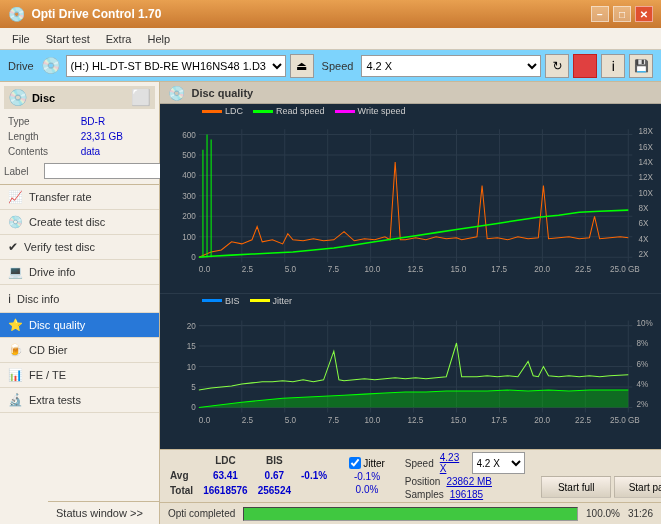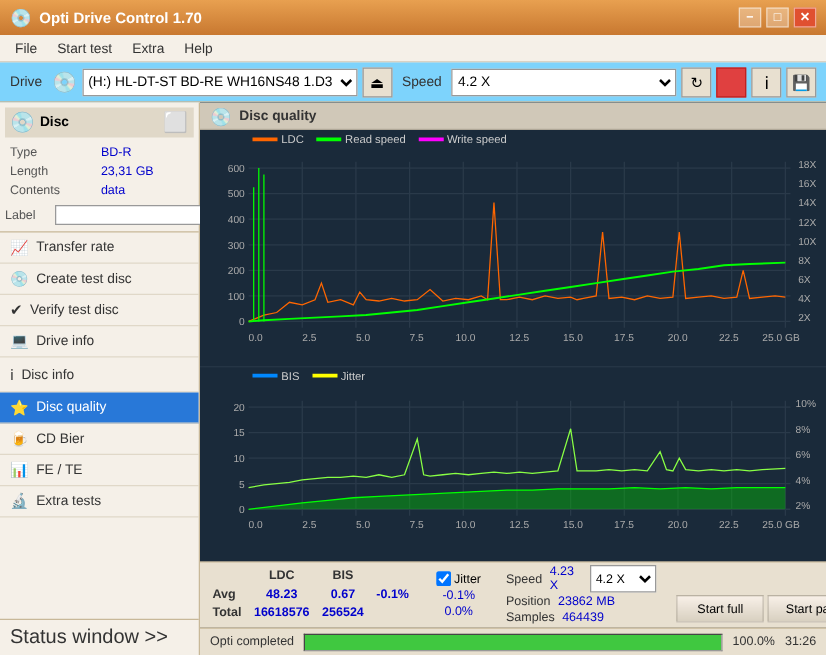--- a/index.html
+++ b/index.html
@@ -42,21 +42,21 @@
     #disc-panel .label-row { display: flex; align-items: center; gap: 16px; margin-top: 2px; }
     #disc-panel .label-input { flex: 1; height: 16px; border: 1px solid #999; font-size: 10px; }
     #disc-panel .label-btn { width: 18px; height: 18px; background: #e8e0d0; border: 1px solid #999; display: flex; align-items: center; justify-content: center; cursor: pointer; font-size: 10px; }
     
     
     .nav-item { padding: 5px 8px; cursor: pointer; color: #333; border-bottom: 1px solid #e0d8c8; display: flex; align-items: center; gap: 6px; font-size: 11px; }
     .nav-item.active { background: #2878d8; color: white; }
     .nav-item .nav-icon { font-size: 12px; }
     
     
-    #status-window { padding: 5px 8px; cursor: pointer; color: #333; border-top: 1px solid #c8b898; font-size: 16px; display: flex; align-items: center; gap: 4px; }
+    #status-window { padding: 5px 8px; cursor: pointer; color: #333; border-top: 1px solid #c8b898; font-size: 11px; display: flex; align-items: center; gap: 4px; margin-left: 48px; }
     
     
     #content { flex: 1; display: flex; flex-direction: column; background: #1a2a3a; overflow: hidden; }
     
     
     #dq-header { background: #d0c8b8; height: 22px; display: flex; align-items: center; padding: 0 8px; gap: 6px; border-bottom: 1px solid #b0a898; }
     #dq-header .dq-icon { color: #e88020; font-size: 14px; }
     #dq-header .dq-title { font-weight: bold; font-size: 11px; color: #333; }
     
     
@@ -73,21 +73,21 @@
     #stats-table td { text-align: center; padding: 1px 4px; color: #0000cc; font-weight: bold; }
     #stats-table td.label-col { color: #333; text-align: left; }
     
     #jitter-col { display: flex; flex-direction: column; align-items: center; justify-content: center; gap: 2px; font-size: 10px; padding: 0 8px; }
     #jitter-col .jitter-check { display: flex; align-items: center; gap: 2px; }
     #jitter-col input[type="checkbox"] { width: 12px; height: 12px; }
     
     #speed-pos-area { display: flex; flex-direction: column; gap: 2px; font-size: 10px; padding: 0 4px; justify-content: center; }
     #speed-pos-area .row { display: flex; gap: 6px; align-items: center; }
     #speed-pos-area .row .lbl { color: #333; }
-    #speed-pos-area .row .val { color: #0000cc; }
+    #speed-pos-area .row .val { color: #0000cc; text-decoration: underline; }
     
     #buttons-area { display: flex; gap: 3px; justify-content: center; align-items: flex-end; padding: 2px 4px; }
     .action-btn { width: 70px; height: 22px; background: linear-gradient(to bottom, #f8f0e8, #d8d0c0); border: 1px solid #a0988888; font-size: 10px; cursor: pointer; display: flex; align-items: center; justify-content: center; }
     
     
     #progress-area { background: #e8e0d0; height: 22px; display: flex; align-items: center; gap: 8px; padding: 2px 8px; border-top: 1px solid #c8b898; }
     #progress-bar-container { flex: 1; height: 14px; background: #d0c8b8; border: 1px inset #999; overflow: hidden; }
     #progress-bar { height: 100%; background: #40c840; transition: width 0.3s; }
     .progress-text { font-size: 10px; color: #333; white-space: nowrap; }
     
@@ -370,21 +370,21 @@
             <tr>
               <th></th>
               <th>LDC</th>
               <th>BIS</th>
               <th></th>
             </tr>
           </thead>
           <tbody>
             <tr>
               <td class="label-col">Avg</td>
-              <td>48.23</td>
+              <td>63.41</td>
               <td>0.67</td>
               <td>-0.1%</td>
             </tr>
             <tr>
               <td class="label-col">Total</td>
               <td>16618576</td>
               <td>256524</td>
               <td></td>
             </tr>
           </tbody>
@@ -411,21 +411,21 @@
             <option>8.0 X</option>
             <option>Max</option>
           </select>
         </div>
         <div class="row">
           <span class="lbl">Position</span>
           <span class="val">23862 MB</span>
         </div>
         <div class="row">
           <span class="lbl">Samples</span>
-          <span class="val">464439</span>
+          <span class="val">196185</span>
         </div>
       </div>
 
       <div id="buttons-area">
         <button class="action-btn">Start full</button>
         <button class="action-btn">Start part</button>
       </div>
     </div>
 
     <div id="progress-area">

